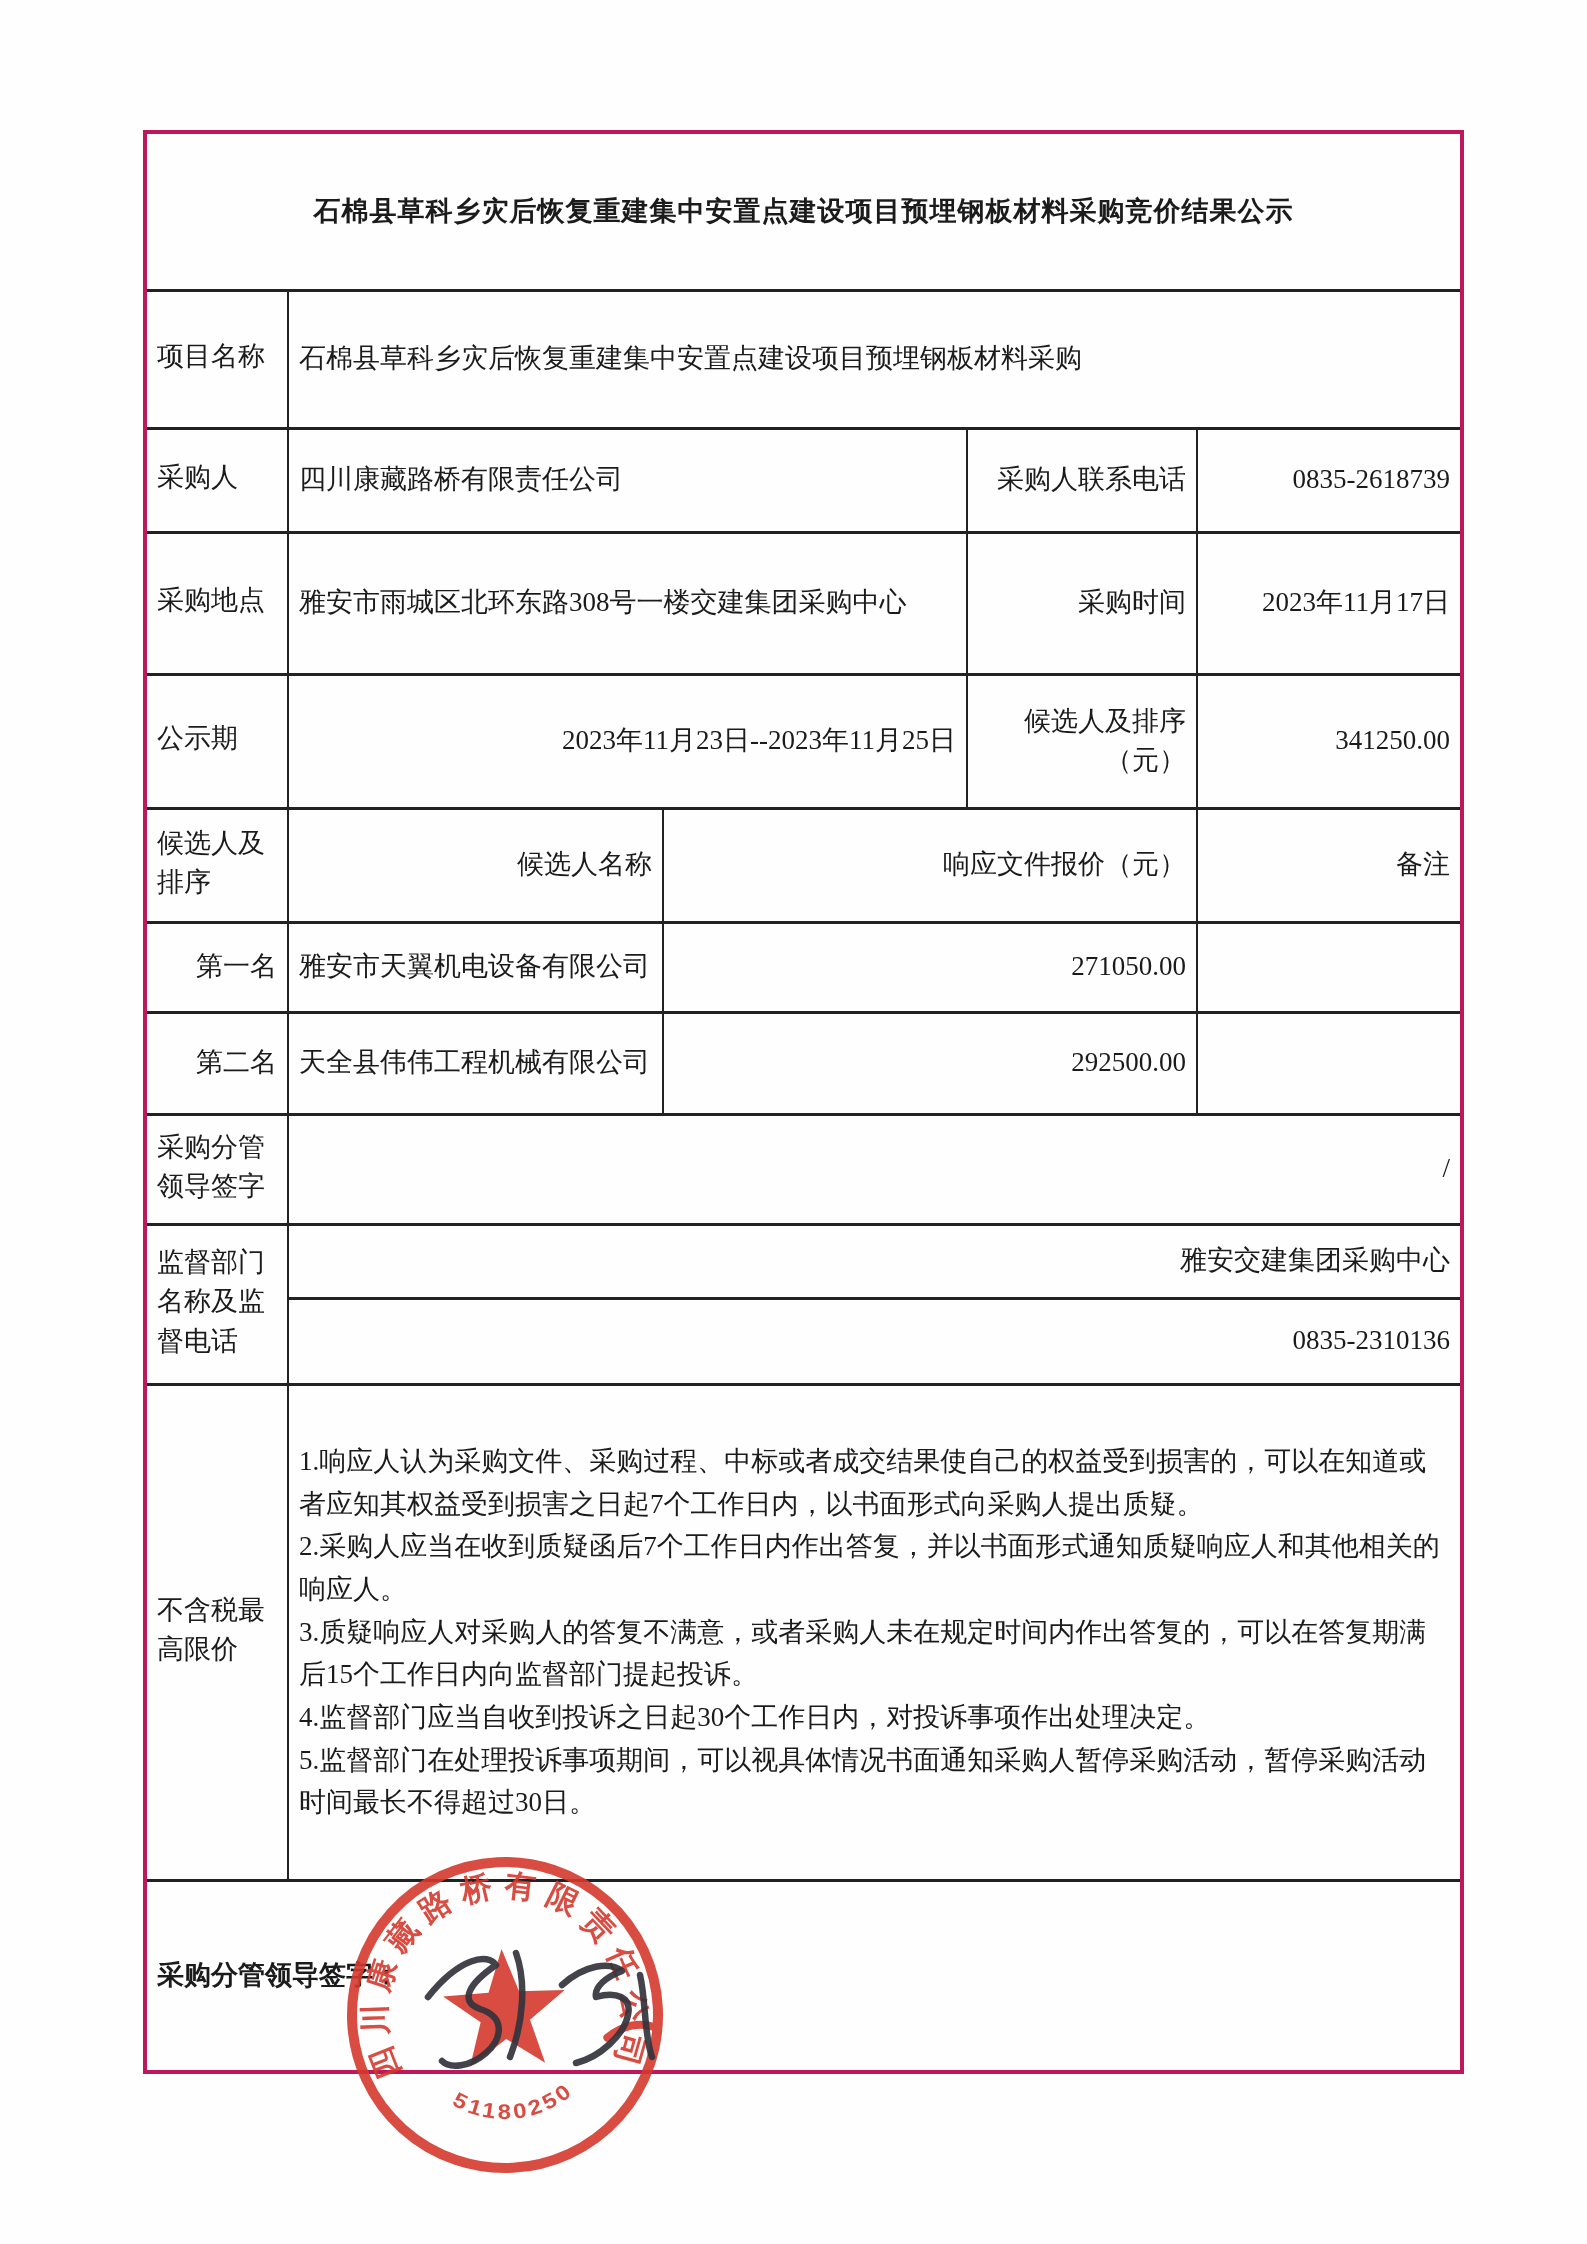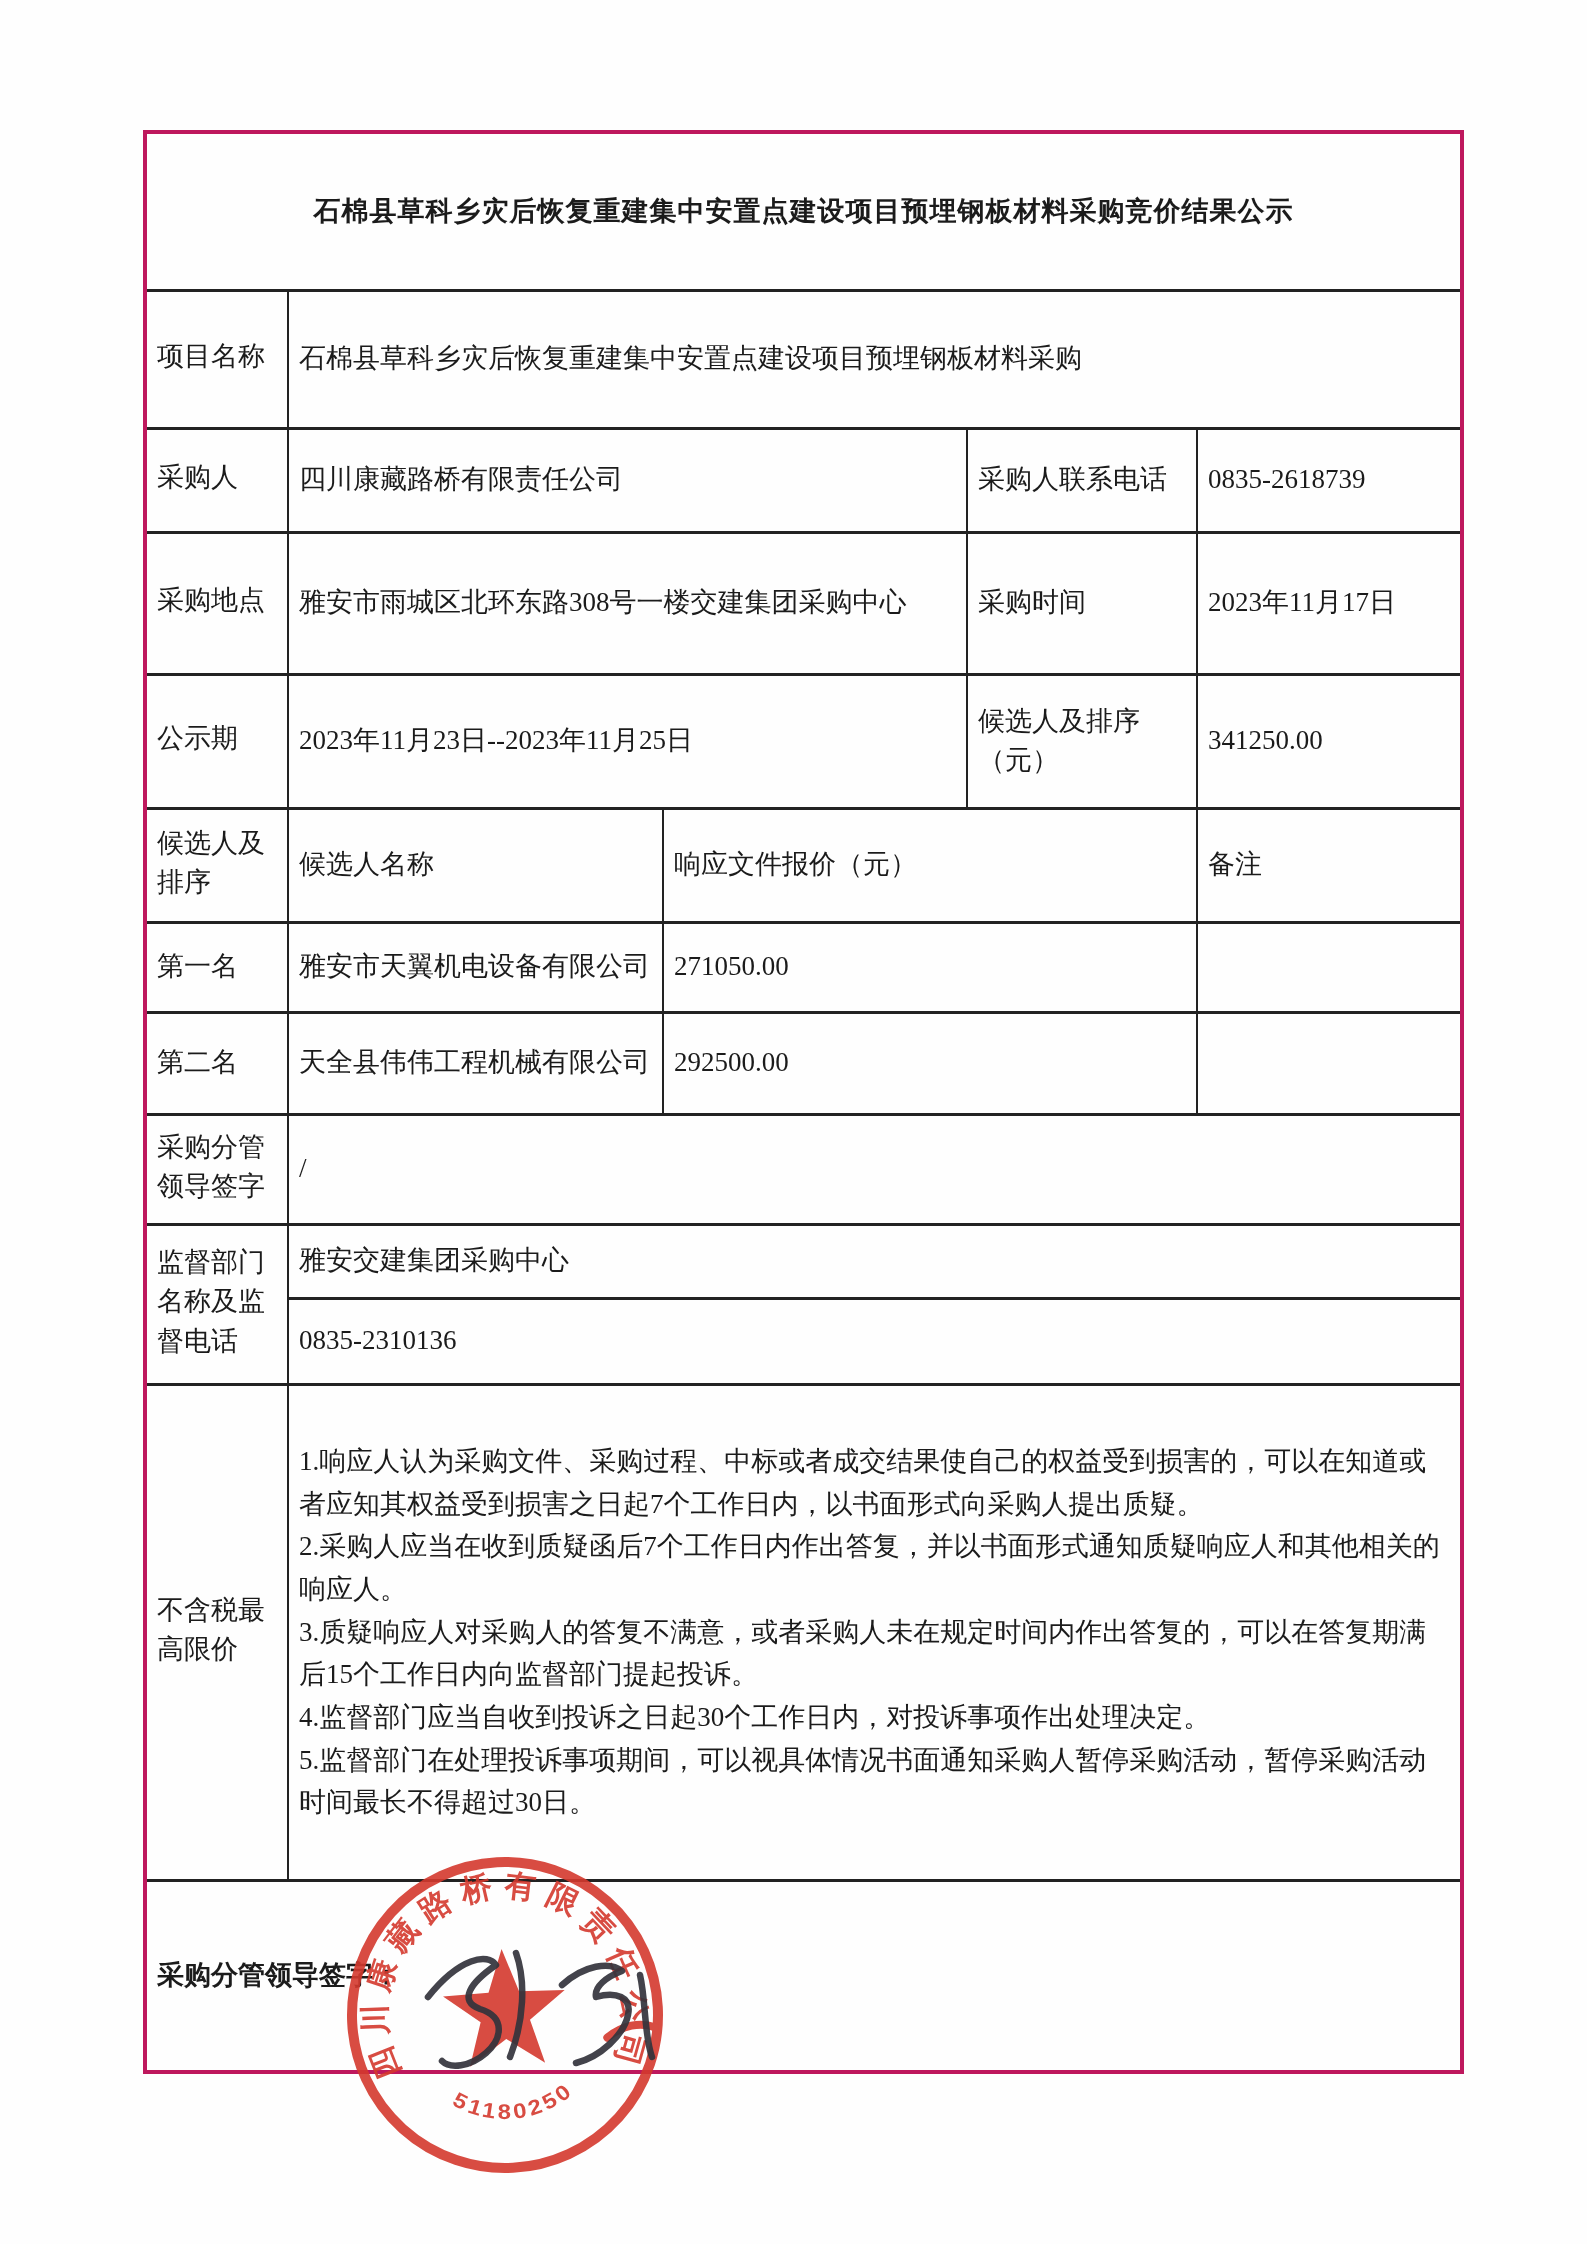--- a/index.html
+++ b/index.html
@@ -27,21 +27,21 @@
     line-height:1.45;
     word-break:break-all;
   }
   td.title-cell{
     font-family:"Liberation Sans","DejaVu Sans",sans-serif;
     font-weight:bold;font-size:38px;line-height:1.6;
     text-align:center;padding:10px 38px;
     letter-spacing:1px;
   }
   td.lbl{text-align:left;padding-left:9px;padding-right:6px;font-family:Liberation Mono, monospace;}
-  td.ctr{text-align:left;}
+  td.ctr{text-align:right;}
   td.left{text-align:left;padding-left:12px;}
   .r-title{height:158px}
   .r-project{height:138px}
   .r-purchaser{height:104px}
   .r-location{height:142px}
   .r-publicity{height:134px}
   .r-candhead{height:114px}
   .r-first{height:90px}
   .r-second{height:102px}
   .r-other{height:110px}

